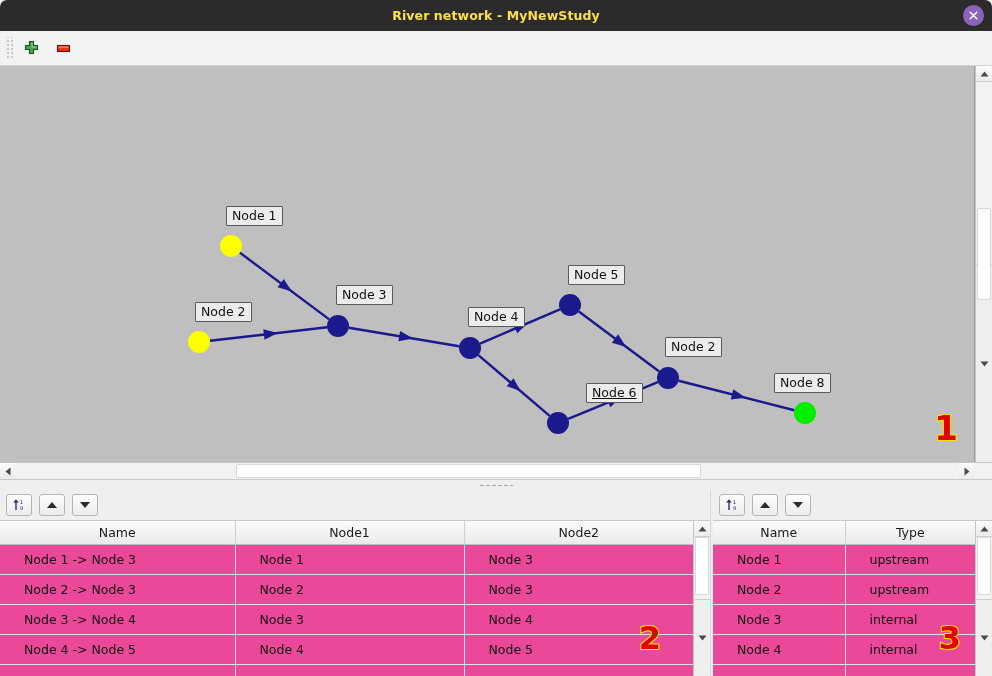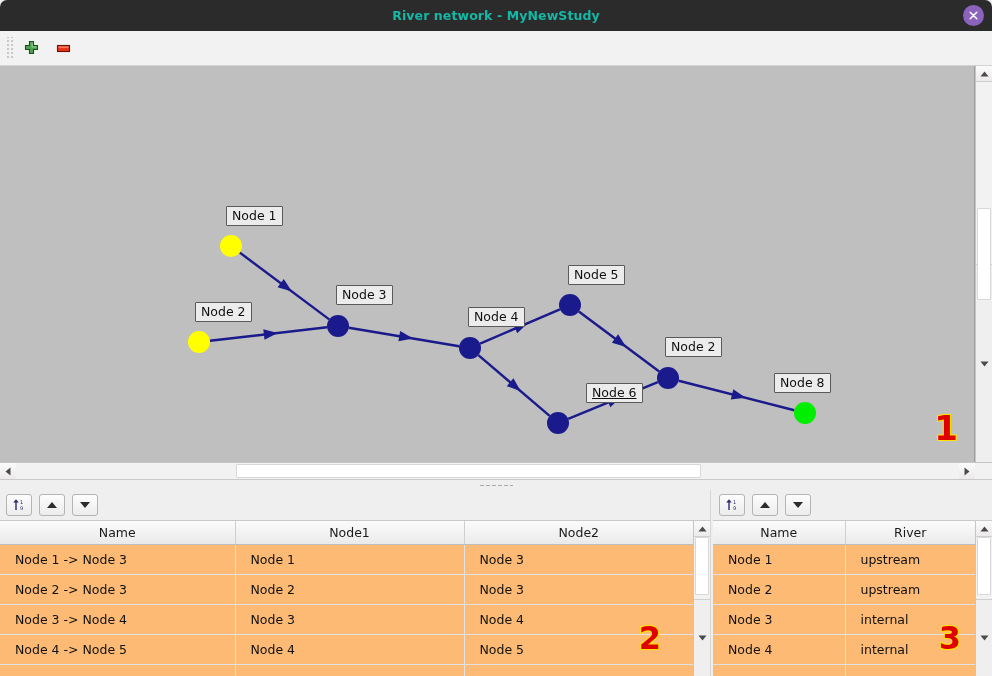--- a/index.html
+++ b/index.html
@@ -23,21 +23,21 @@
   .titlebar {
     position: relative;
     height: 31px;
     background: #2b2b2b;
     border-top-left-radius: 7px;
     border-top-right-radius: 7px;
     display: flex; align-items: center; justify-content: center;
     flex: 0 0 31px;
   }
   .titlebar-text {
-    color: #14b8a6;
+    color: #fde047;
     font-size: 12.5px;
     font-weight: bold;
     letter-spacing: .1px;
     user-select: none;
   }
   .close-btn {
     position: absolute;
     right: 8px; top: 5px;
     width: 21px; height: 21px;
     border-radius: 50%;
@@ -247,23 +247,23 @@
     height: 23px;
     text-align: center;
     padding: 0 4px;
     font-size: 12.5px;
   }
   table.grid th:last-child { border-right: none; text-align: center; }
   table.grid td {
     border-right: 1px solid #e2e2e2;
     border-bottom: 1px solid #e2e2e2;
     height: 30px;
-    padding: 0 15px;
+    padding: 0 24px;
     color: #111;
-    background: #fdba74;
+    background: #ec4899;
     white-space: nowrap;
     overflow: hidden;
     text-overflow: ellipsis;
     margin-left: 36px;
   }
   table.grid td:last-child { border-right: none; }
   table.grid tr.spacer td { height: 14px; border-bottom: none; }
 
   .ann-table {
     position: absolute;
@@ -509,21 +509,21 @@
       <div class="table-area">
         <div class="table-scroll">
           <table class="grid">
             <colgroup>
                 <col style="width:132px">
                 <col>
               </colgroup>
             <thead>
                 <tr id="right-head">
                   <th>Name</th>
-                  <th>River</th>
+                  <th>Type</th>
                 </tr>
               </thead>
             <tbody id="right-body">
                 <tr>
                   <td>Node 1</td>
                   <td>upstream</td>
                 </tr>
                 <tr>
                   <td>Node 2</td>
                   <td>upstream</td>

